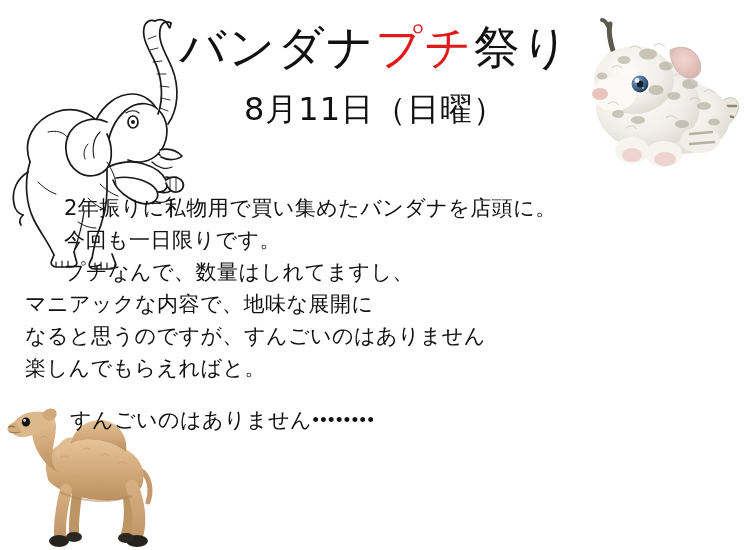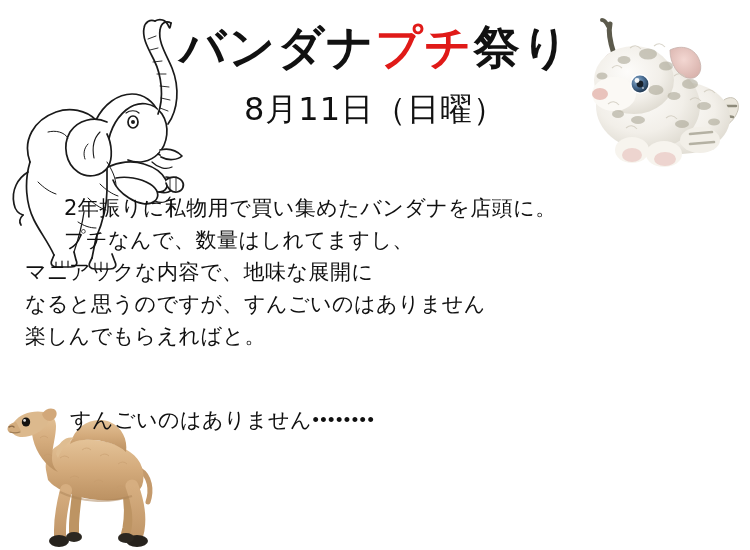--- a/index.html
+++ b/index.html
@@ -18,21 +18,21 @@
   }
 
   
   .title-line {
     position: absolute;
     left: 0;
     top: 22px;
     width: 750px;
     text-align: center;
     font-size: 46px;
-    font-weight: bold;
+    font-weight: normal;
     letter-spacing: 2px;
     color: #111111;
     line-height: 1.1;
     white-space: nowrap;
     z-index: 5;
   }
   .title-red { color: #e01a18; }
 
   .date-line {
     position: absolute;
@@ -262,20 +262,21 @@
         <path d="M30 90 q6 -5 11 1"></path>
         <path d="M48 114 q6 -5 11 1"></path>
         <path d="M88 104 q6 -5 11 1"></path>
         <path d="M126 78 q6 -5 11 1"></path>
       </g>
     </svg>
   </div>
 
   <div class="body-block" id="para-a">
     <span class="body-line indent-1">2年振りに私物用で買い集めたバンダナを店頭に。</span>
+    <span class="body-line indent-1">今回も一日限りです。</span>
     <span class="body-line indent-1">プチなんで、数量はしれてますし、</span>
     <span class="body-line indent-2">マニアックな内容で、地味な展開に</span>
     <span class="body-line indent-2">なると思うのですが、すんごいのはありません</span>
     <span class="body-line indent-2">楽しんでもらえればと。</span>
   </div>
 
   <div class="body-block" id="para-b">
     <span class="body-line indent-4">すんごいのはありません••••••••</span>
   </div>
 

